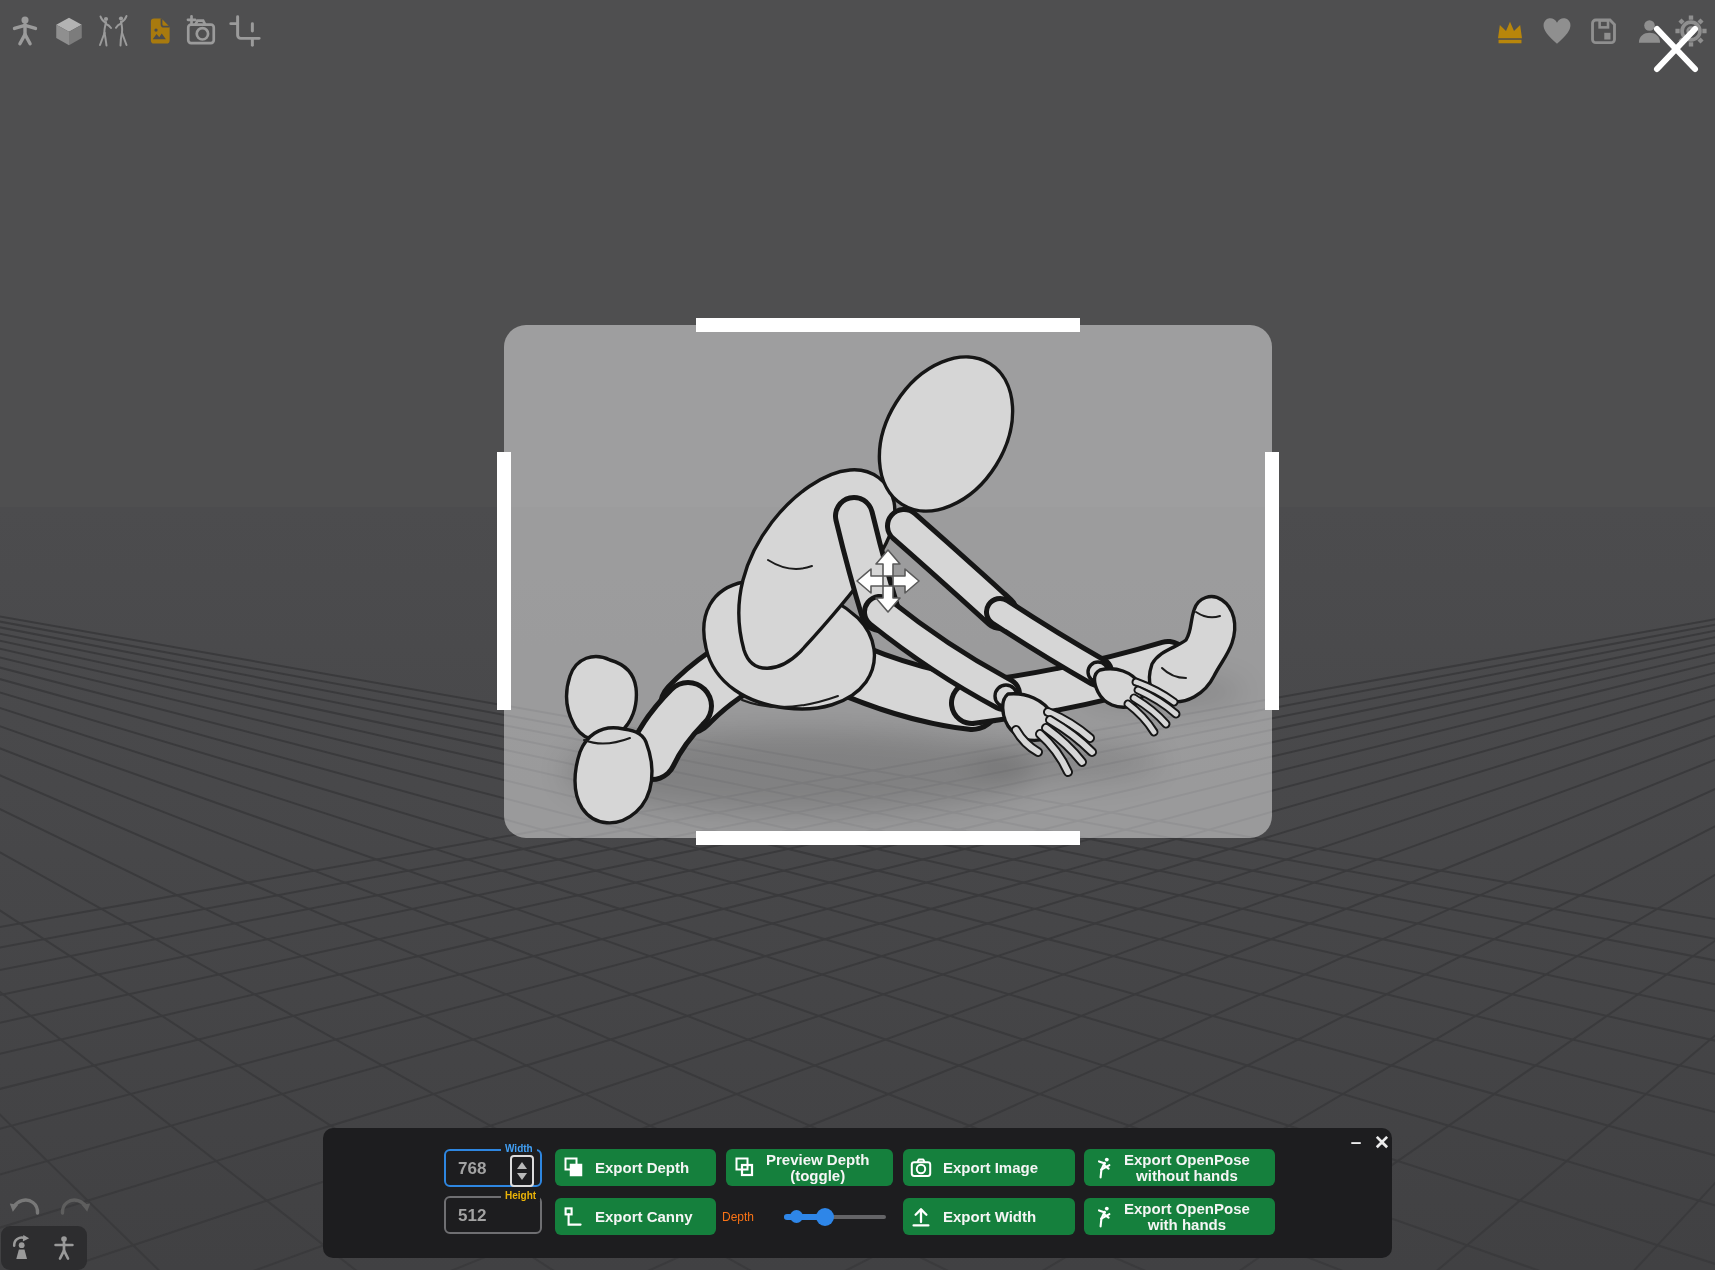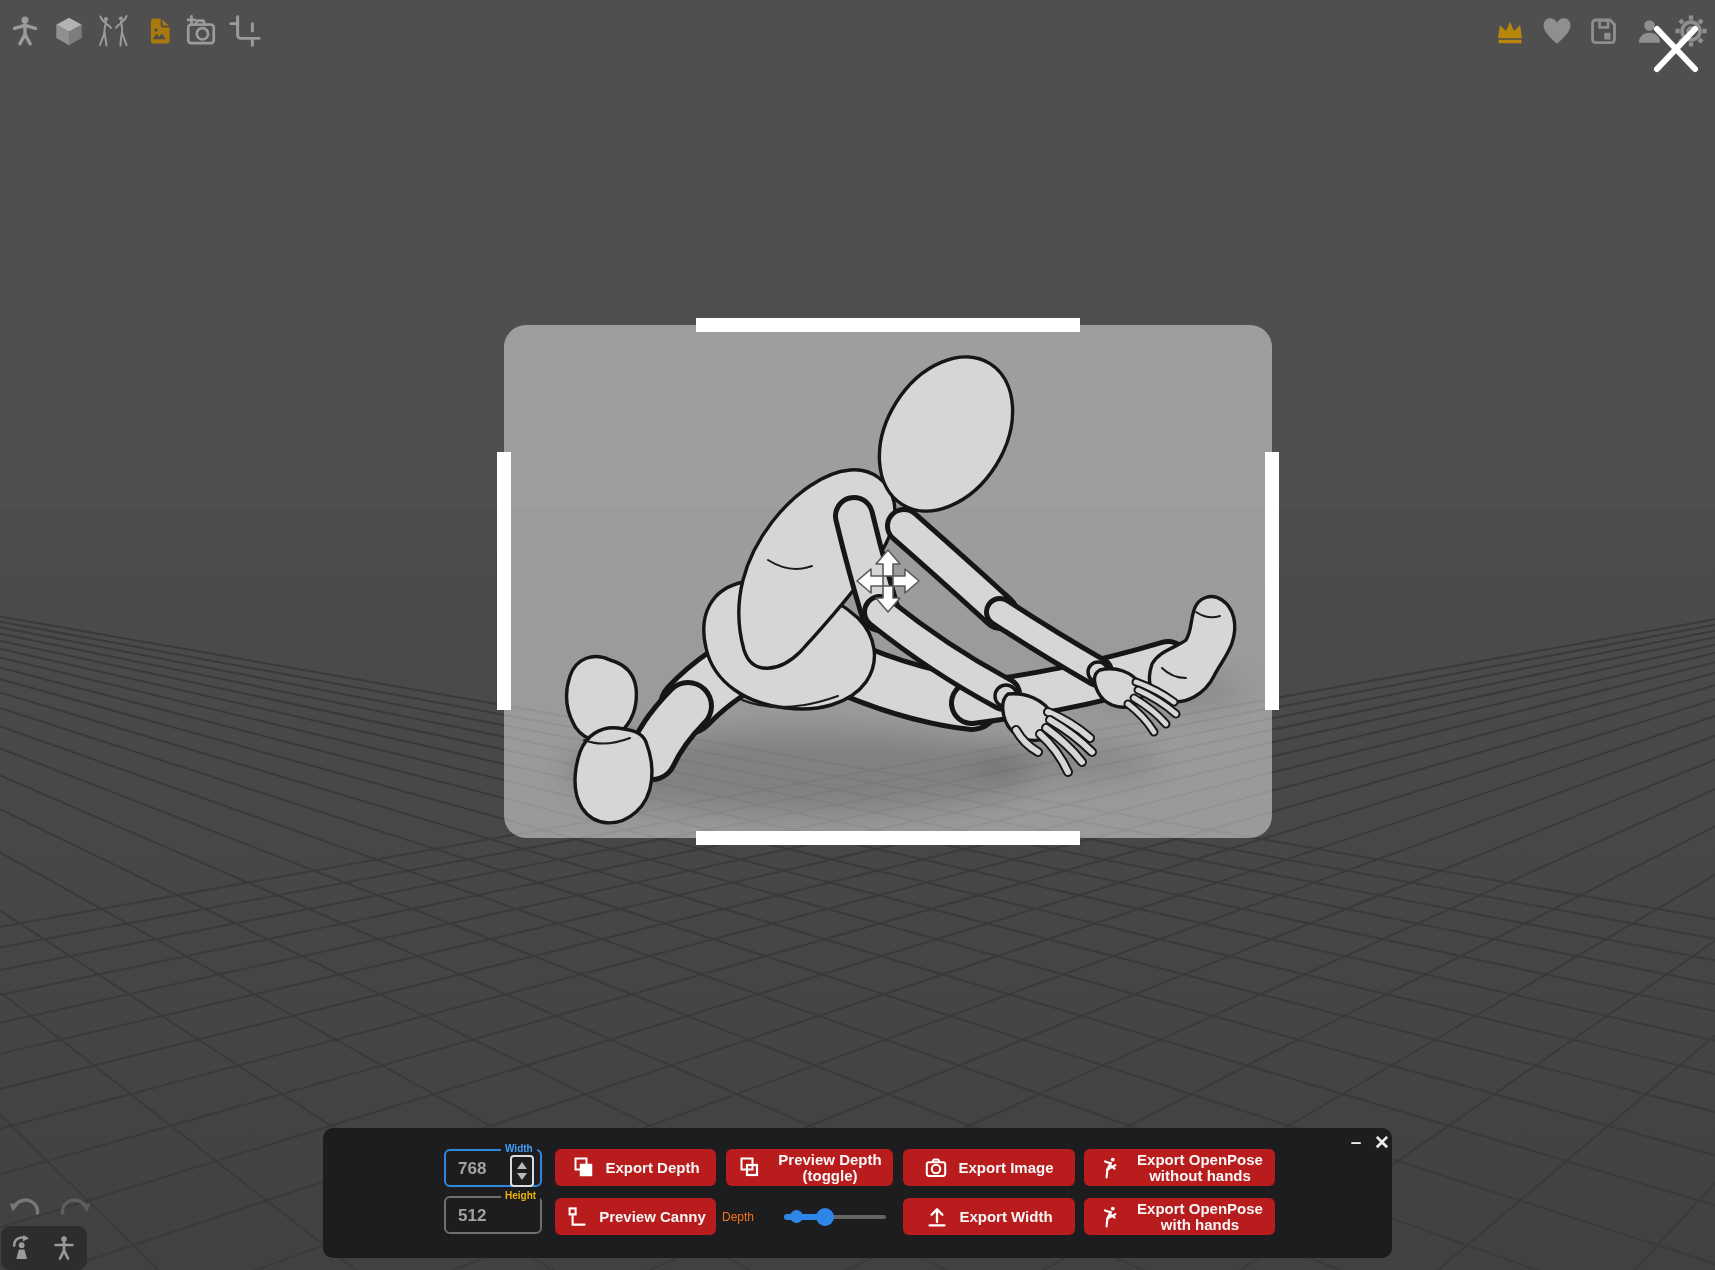--- a/index.html
+++ b/index.html
@@ -18,26 +18,26 @@
 
   
   .hist{position:absolute;width:34px;height:27px;top:1192px;}
   #mini-dock{position:absolute;left:1px;top:1226px;width:86px;height:44px;
              background:#2d2d2f;border-radius:9px;}
   .dock-icon{position:absolute;width:28px;height:28px;top:1234px;}
 
   
   #export-panel{position:absolute;left:323px;top:1128px;width:1069px;height:130px;
                 background:#1d1d1f;border-radius:10px;}
-  .btn{position:absolute;height:37px;background:#b91c1c;border-radius:6px;
-       display:flex;align-items:center;justify-content:center;gap:10px;
+  .btn{position:absolute;height:37px;background:#15803d;border-radius:6px;
+       display:flex;align-items:center;gap:10px;
        color:#f5f5f5;font-weight:bold;font-size:15px;line-height:16px;border:0;
        font-family:"Liberation Sans",sans-serif;}
   .btn svg{width:24px;height:24px;flex:0 0 auto;}
-  .btn .two{text-align:center;margin-left:7px;}
+  .btn .two{text-align:center;}
   .field{position:absolute;width:98px;height:38px;border-radius:6px;box-sizing:border-box;}
   .field .flabel{position:absolute;top:-8px;left:9px;padding:0 4px;background:#1d1d1f;
                  font-size:10px;font-weight:bold;margin-left:46px;}
   .field .fval{position:absolute;left:12px;top:8px;color:#a3a3a3;font-size:17px;font-weight:bold;}
   #width-field{border:2px solid #2e86e0;}
   #width-field .flabel{color:#42a0f5;}
   #height-field{border:2px solid #6f6f72;}
   #height-field .flabel{color:#eab308;}
   #width-stepper{position:absolute;right:6px;top:4px;width:20px;height:28px;border:2px solid #dcdcdc;
                  border-radius:4px;display:flex;flex-direction:column;align-items:center;justify-content:space-evenly;}
@@ -420,21 +420,21 @@
     </span>
   </button>
 
   <button class="btn" style="left:555px;top:1198px;width:161px">
     <svg viewBox="0 0 24 24">
       <g stroke="#fff" stroke-width="2.1" fill="none" stroke-linecap="round">
         <rect x="4.6" y="3.4" width="6" height="6"></rect>
         <path d="M7.6 9.4 V19.6 H19.6"></path>
       </g>
     </svg>
-    <span>Preview Canny</span>
+    <span>Export Canny</span>
   </button>
 
   <div id="depth-label">Depth</div>
   <div id="depth-slider">
     <div class="track"></div>
     <div class="fill" style="width: 40%;"></div>
     <div class="dot"></div>
     <div class="thumb" style="left: calc(40% - 9px);"></div>
   </div>
 

